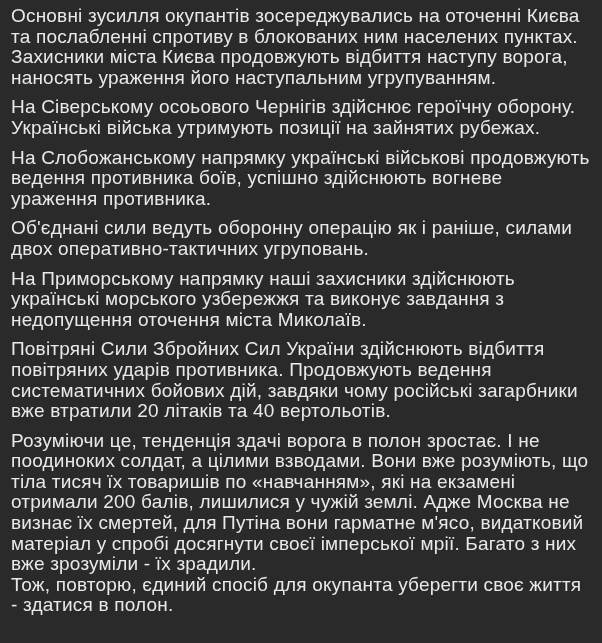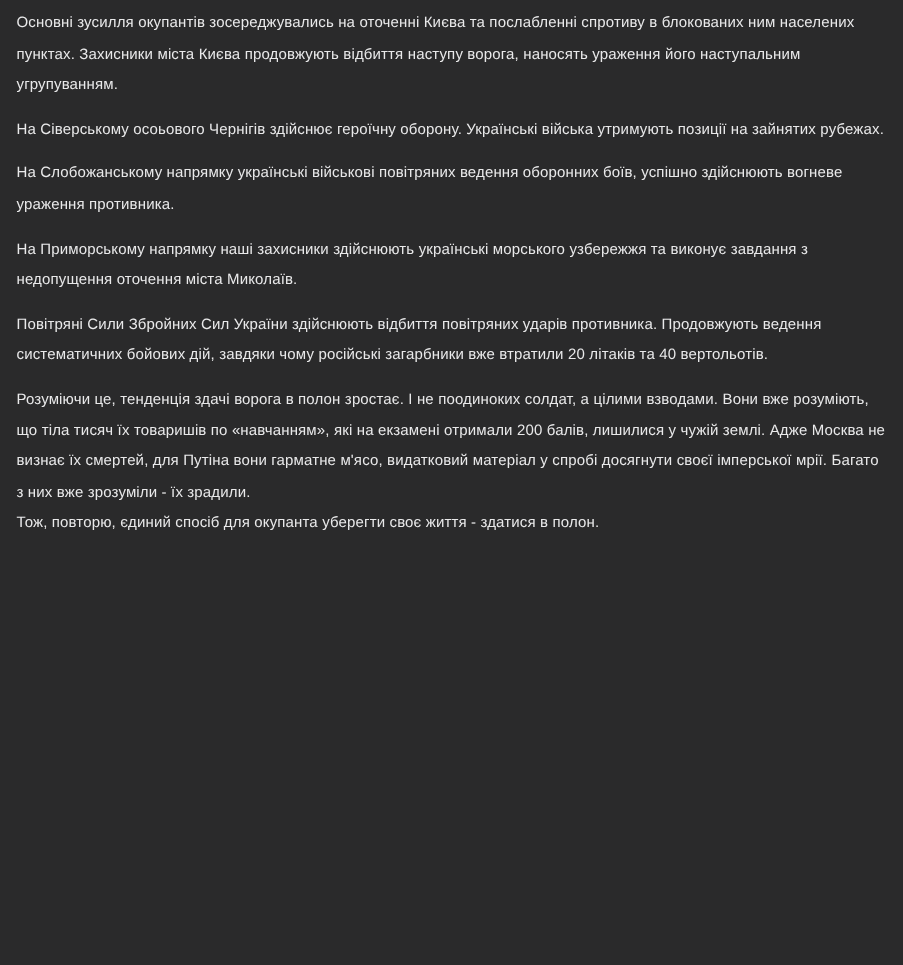--- a/index.html
+++ b/index.html
@@ -18,38 +18,39 @@
   #post-body {
     box-sizing: border-box;
     width: 602px;
     height: 643px;
     background: #2a2a2b;
     padding: 6px 11px 6px 11px;
   }
 
   .para {
     color: #e9e9ea;
-    font-size: 10px;
+    font-size: 19px;
     line-height: 20.6px;
     letter-spacing: 0.01em;
     margin: 0 0 9px 0;
     text-align: left;
     white-space: pre-line;
     word-wrap: break-word;
   }
 
   .para:last-child {
     margin-bottom: 0;
   }
 </style>
 </head>
 <body>
 
 <div id="post-body">
   <p class="para">Основні зусилля окупантів зосереджувались на оточенні Києва та послабленні спротиву в блокованих ним населених пунктах. Захисники міста Києва продовжують відбиття наступу ворога, наносять ураження його наступальним угрупуванням.</p>
   <p class="para">На Сіверському осоьового Чернігів здійснює героїчну оборону. Українські війська утримують позиції на зайнятих рубежах.</p>
-  <p class="para">На Слобожанському напрямку українські військові повітряних ведення оборонних боїв, успішно здійснюють вогневе ураження противника.</p>
+  <p class="para">На Слобожанському напрямку українські військові продовжують ведення противника боїв, успішно здійснюють вогневе ураження противника.</p>
+  <p class="para">Об'єднані сили ведуть оборонну операцію як і раніше, силами двох оперативно-тактичних угруповань.</p>
   <p class="para">На Приморському напрямку наші захисники здійснюють українські морського узбережжя та виконує завдання з недопущення оточення міста Миколаїв.</p>
   <p class="para">Повітряні Сили Збройних Сил України здійснюють відбиття повітряних ударів противника. Продовжують ведення систематичних бойових дій, завдяки чому російські загарбники вже втратили 20 літаків та 40 вертольотів.</p>
   <p class="para">Розуміючи це, тенденція здачі ворога в полон зростає. І не поодиноких солдат, а цілими взводами. Вони вже розуміють, що тіла тисяч їх товаришів по «навчанням», які на екзамені отримали 200 балів, лишилися у чужій землі. Адже Москва не визнає їх смертей, для Путіна вони гарматне м'ясо, видатковий матеріал у спробі досягнути своєї імперської мрії. Багато з них вже зрозуміли - їх зрадили.
 Тож, повторю, єдиний спосіб для окупанта уберегти своє життя - здатися в полон.</p>
 
 </div>
 
 </body></html>

